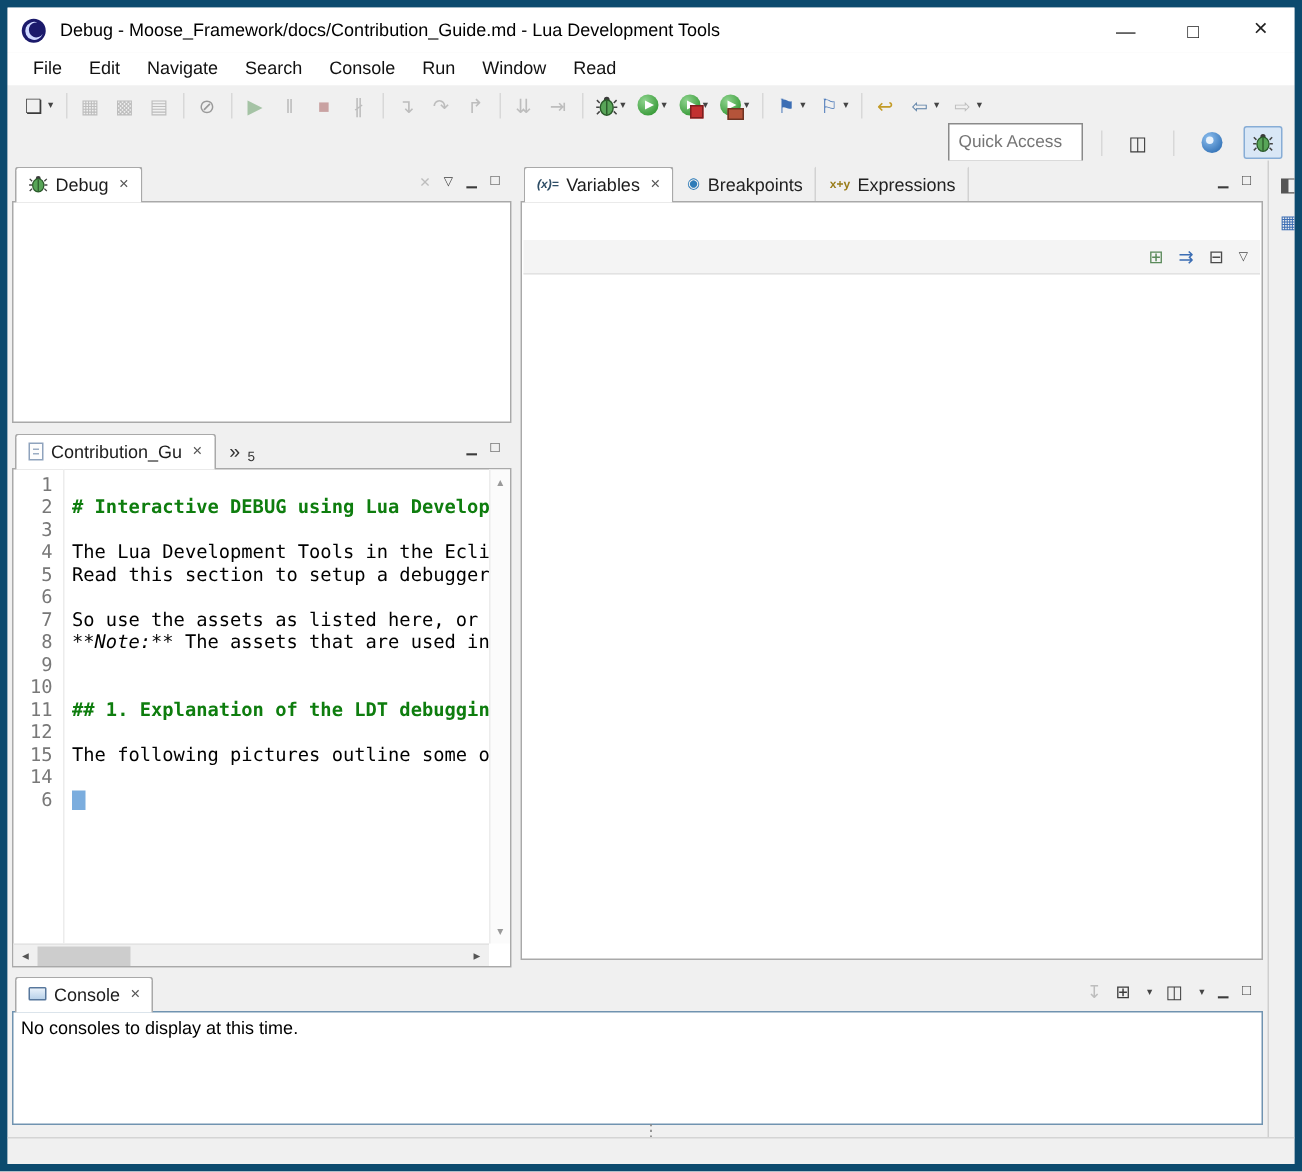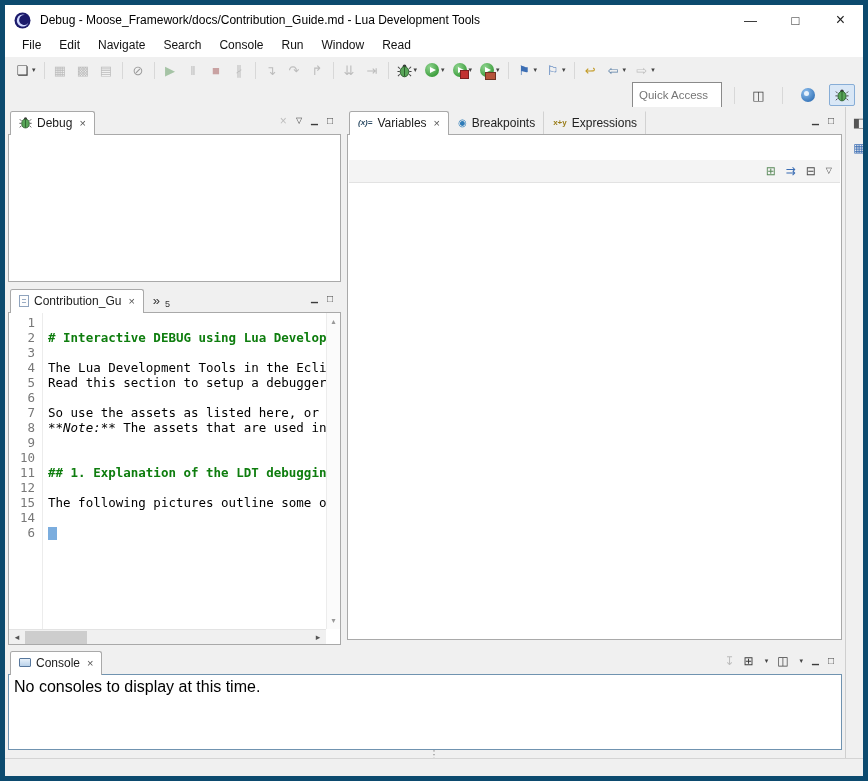--- a/index.html
+++ b/index.html
@@ -82,21 +82,21 @@
   .hs-arrow{width:16px;text-align:center}
   .hs-thumb{width:62px;height:13px;background:#cdcdcd}
   .hs-track{flex:1}
 
   
   .view-toolbar{position:absolute;left:1px;right:1px;top:25px;height:23px;background:#f4f4f4;border-bottom:1px solid #e2e2e2;display:flex;align-items:center;justify-content:flex-end;gap:10px;padding-right:8px;color:#4a4a4a;z-index:3}
   .vt-ico{font-size:12px;line-height:1}
 
   
   .console-box{border-color:#7093b0}
-  .console-msg{padding:3px 5px;font-size:16px;color:#000}
+  .console-msg{padding:3px 5px;font-size:12px;color:#000}
 
   
   .strip{position:absolute;left:840px;top:0;bottom:0;width:27px;border-left:1px solid #cfcfcf;display:flex;flex-direction:column;align-items:center;padding-top:8px;gap:11px;color:#555;font-size:13px}
   .strip .g-blue{font-size:12px}
 
   
   .statusbar{position:absolute;left:0;right:0;bottom:0;height:18px;background:#f0f0f0;border-top:1px solid #d4d4d4}
   .sash-grip{position:absolute;left:50%;bottom:16px;transform:translateX(-50%);color:#888;font-size:11px;line-height:1}
 </style>
 </head>

